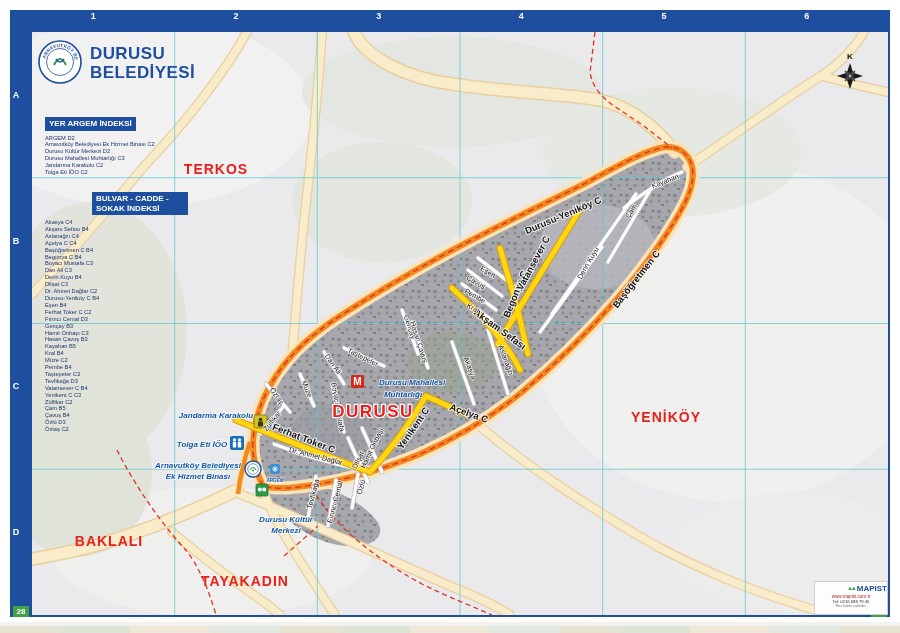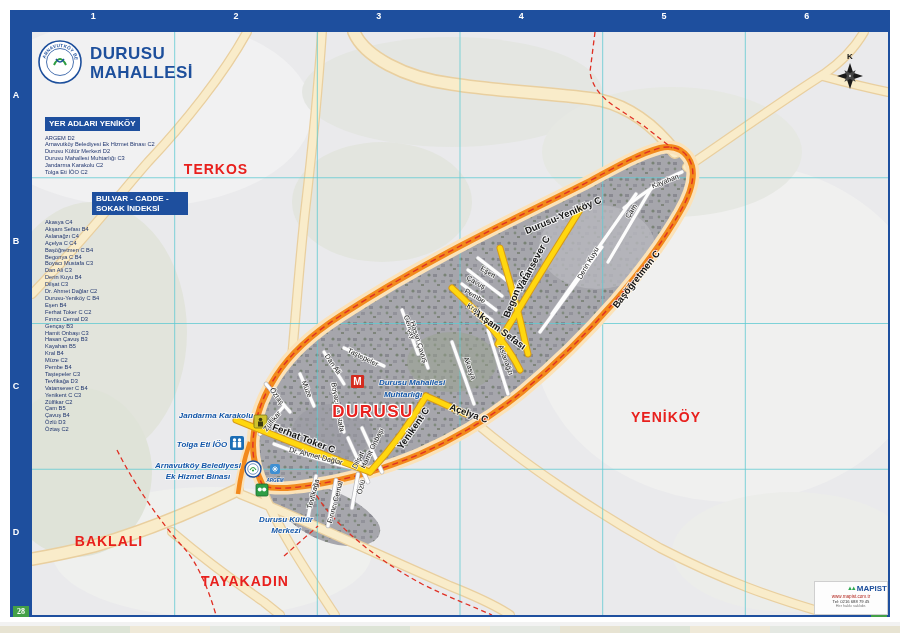--- a/index.html
+++ b/index.html
@@ -8,21 +8,21 @@
   .sheet{position:absolute;left:0;top:0;width:900px;height:622px;background:#fff;}
   .frame{position:absolute;left:10px;top:10px;width:880px;height:607px;background:#1e4f9e;}
   .bar-top{position:absolute;left:12px;top:0;width:856px;height:12px;display:flex;}
   .bar-bottom{position:absolute;left:12px;top:595px;width:856px;height:12px;display:flex;}
   .grid-num{flex:1;text-align:center;color:#fff;font-weight:bold;font-size:9px;line-height:12px;}
   .bar-left{position:absolute;left:0;top:12px;width:12px;height:583px;display:flex;flex-direction:column;}
   .bar-right{position:absolute;left:868px;top:12px;width:12px;height:583px;display:flex;flex-direction:column;}
   .grid-letter{flex:1;display:flex;align-items:center;justify-content:center;color:#fff;font-weight:bold;font-size:9px;}
   .corner{position:absolute;width:16px;height:11px;background:#43a047;color:#fff;font-size:8px;
           font-weight:bold;text-align:center;line-height:11px;top:596px;}
-  .corner-bl{left:3px;font-family:Liberation Serif, serif;} .corner-br{right:3px;}
+  .corner-bl{left:3px;} .corner-br{right:3px;}
   .map{position:absolute;left:22px;top:22px;width:856px;height:583px;background:#eaeaec;overflow:hidden;}
   .map svg{position:absolute;left:0;top:0;}
 
   
   .rc{fill:none;stroke:#e9cf9f;stroke-width:10;stroke-linecap:round;}
   .rf{fill:none;stroke:#f9ecca;stroke-width:7.5;stroke-linecap:round;}
   .rc.main{stroke-width:14;} .rf.main{stroke-width:11;}
   .ring-halo{fill:none;stroke:#fbe2b8;stroke-width:13;stroke-linejoin:round;}
   .ring-road{fill:none;stroke:#f2891c;stroke-width:6;stroke-linejoin:round;}
   .ring-dash{fill:none;stroke:#e03024;stroke-width:1.4;stroke-dasharray:6 4;stroke-linejoin:round;}
@@ -371,26 +371,26 @@
             <text x="254" y="498" class="poi-label">Merkezi</text>
             <text x="380" y="350" class="poi-label">Durusu Mahallesi</text>
             <text x="371" y="362" class="poi-label">Muhtarlığı</text>
             <text x="243" y="448" class="poi-label tiny">ARGEM</text>
           </g>
       </svg>
 
       <div class="title-block" style="left:58px;top:12px;">
         <div class="title">
           <div>DURUSU</div>
-          <div>MAHALLESİ</div>
+          <div>BELEDİYESİ</div>
         </div>
       </div>
 
       <div class="index index-places">
-        <div class="index-title">YER ADLARI YENİKÖY</div>
+        <div class="index-title">YER ARGEM İNDEKSİ</div>
         <div class="index-items">
             <span class="index-item">ARGEM D2</span>
             <span class="index-item">Arnavutköy Belediyesi Ek Hizmet Binası C2</span>
             <span class="index-item">Durusu Kültür Merkezi D2</span>
             <span class="index-item">Durusu Mahallesi Muhtarlığı C3</span>
             <span class="index-item">Jandarma Karakolu C2</span>
             <span class="index-item">Tolga Eti İÖO C2</span>
           </div>
       </div>
       <div class="index index-streets">

